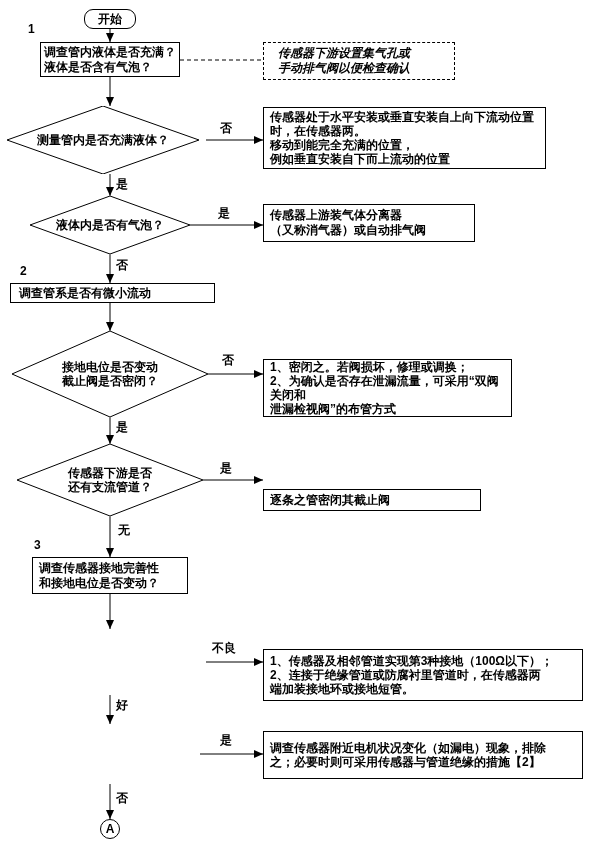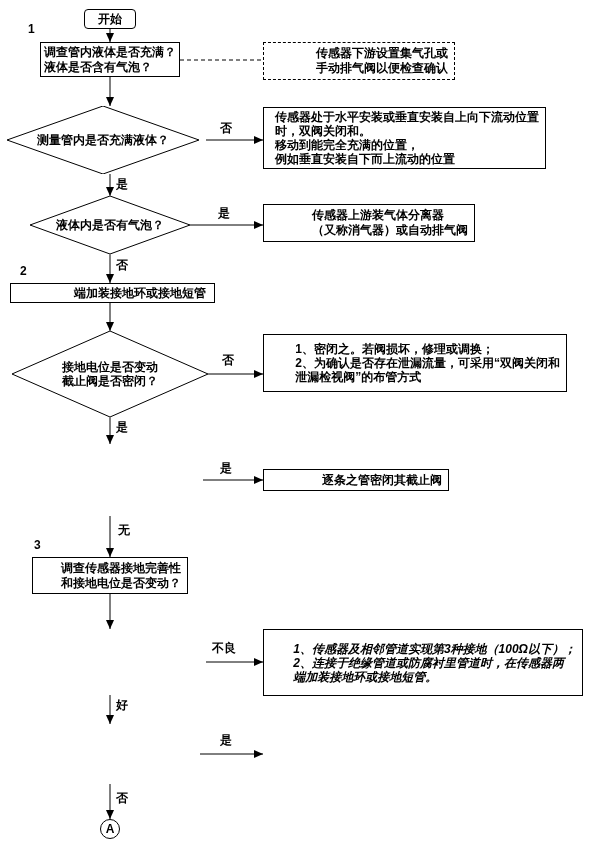--- a/index.html
+++ b/index.html
@@ -6,22 +6,22 @@
   * { margin:0; padding:0; box-sizing:border-box; }
   html,body { background:#fff; }
   body {
     width:606px; height:850px;
     font-family:"Liberation Sans", sans-serif;
     color:#000;
   }
   .canvas { position:relative; width:606px; height:850px; background:#fff; overflow:hidden; }
   .connectors { position:absolute; left:0; top:0; }
   .node { position:absolute; }
-  .rect { border:1px solid #000; background:#fff; display:flex; align-items:center;justify-content:flex-end; }
-  .rounded { border-radius:4px; justify-content:center; }
+  .rect { border:1px solid #000; background:#fff; display:flex; align-items:center; }
+  .rounded { border-radius:9px; justify-content:center; }
   .dashedb { border:1px dashed #000; }
   .circle { border:1px solid #000; border-radius:50%; display:flex; align-items:center; justify-content:center; background:#fff; }
   .txt { font-size:12px; font-weight:bold; line-height:15px; white-space:pre-wrap; }
   .lh14 { line-height:14px; }
   .pad { padding:2px 6px; }
   .diamond svg { position:absolute; left:0; top:0; width:100%; height:100%; }
   .dtext { position:absolute; left:0; top:0; right:0; bottom:0;
            display:flex; align-items:center; justify-content:center;
            text-align:center; }
   .lbl { position:absolute; font-size:12px; font-weight:bold; line-height:14px; }
@@ -64,36 +64,36 @@
   </div>
 
   <div class="lbl" style="left:28px; top:22px;">1</div>
 
   <div class="node rect" style="left:40px; top:42px; width:140px; height:35px;">
     <div class="txt pad" style="padding:2px 3px;">调查管内液体是否充满？
 液体是否含有气泡？</div>
   </div>
 
   <div class="node rect dashedb" style="left:263px; top:42px; width:192px; height:38px;">
-    <div class="txt pad" style="padding-left:14px;">传感器下游设置集气孔或
+    <div class="txt pad" style="padding-left:14px;font-style:italic;">传感器下游设置集气孔或
 手动排气阀以便检查确认</div>
   </div>
 
   <div class="node diamond" style="left:7px; top:106px; width:192px; height:68px;">
     <svg viewBox="0 0 100 100" preserveAspectRatio="none">
       <polygon points="50,0 100,50 50,100 0,50" fill="#fff" stroke="#000" vector-effect="non-scaling-stroke"></polygon>
     </svg>
     <div class="dtext txt lh14">测量管内是否充满液体？</div>
   </div>
   <div class="lbl" style="left:220px; top:121px;">否</div>
   <div class="lbl" style="left:116px; top:177px;">是</div>
 
   <div class="node rect" style="left:263px; top:107px; width:283px; height:62px;">
     <div class="txt lh14 pad">传感器处于水平安装或垂直安装自上向下流动位置
-时，双阀关闭和。
+时，在传感器两。
 移动到能完全充满的位置，
 例如垂直安装自下而上流动的位置</div>
   </div>
 
   <div class="node diamond" style="left:30px; top:196px; width:160px; height:58px;">
     <svg viewBox="0 0 100 100" preserveAspectRatio="none">
       <polygon points="50,0 100,50 50,100 0,50" fill="#fff" stroke="#000" vector-effect="non-scaling-stroke"></polygon>
     </svg>
     <div class="dtext txt lh14">液体内是否有气泡？</div>
   </div>
@@ -101,63 +101,74 @@
   <div class="lbl" style="left:116px; top:258px;">否</div>
 
   <div class="node rect" style="left:263px; top:204px; width:212px; height:38px;">
     <div class="txt pad">传感器上游装气体分离器
 （又称消气器）或自动排气阀</div>
   </div>
 
   <div class="lbl" style="left:20px; top:264px;">2</div>
 
   <div class="node rect" style="left:10px; top:283px; width:205px; height:20px;">
-    <div class="txt pad" style="padding:0 8px;">端加装接地环或接地短管</div>
+    <div class="txt pad" style="padding:0 8px;">调查管系是否有微小流动</div>
   </div>
 
   <div class="node diamond" style="left:12px; top:331px; width:196px; height:86px;">
     <svg viewBox="0 0 100 100" preserveAspectRatio="none">
       <polygon points="50,0 100,50 50,100 0,50" fill="#fff" stroke="#000" vector-effect="non-scaling-stroke"></polygon>
     </svg>
     <div class="dtext txt lh14">接地电位是否变动
 截止阀是否密闭？</div>
   </div>
   <div class="lbl" style="left:222px; top:353px;">否</div>
   <div class="lbl" style="left:116px; top:420px;">是</div>
 
-  <div class="node rect" style="left:263px; top:334px; width:304px; height:58px;">
+  <div class="node rect" style="left:263px; top:359px; width:249px; height:58px;">
     <div class="txt lh14 pad">1、密闭之。若阀损坏，修理或调换；
 2、为确认是否存在泄漏流量，可采用“双阀关闭和
 泄漏检视阀”的布管方式</div>
   </div>
 
+  <div class="node diamond" style="left:17px; top:444px; width:186px; height:72px;">
+    <svg viewBox="0 0 100 100" preserveAspectRatio="none">
+      <polygon points="50,0 100,50 50,100 0,50" fill="#fff" stroke="#000" vector-effect="non-scaling-stroke"></polygon>
+    </svg>
+    <div class="dtext txt lh14">传感器下游是否
+还有支流管道？</div>
+  </div>
   <div class="lbl" style="left:220px; top:461px;">是</div>
   <div class="lbl" style="left:118px; top:523px;">无</div>
 
-  <div class="node rect" style="left:263px; top:469px; width:186px; height:22px;padding-left:39px;">
+  <div class="node rect" style="left:263px; top:489px; width:218px; height:22px;">
     <div class="txt pad">逐条之管密闭其截止阀</div>
   </div>
 
   <div class="lbl" style="left:34px; top:538px;">3</div>
 
   <div class="node rect" style="left:32px; top:557px; width:156px; height:37px;">
     <div class="txt pad" style="padding:2px 6px;">调查传感器接地完善性
 和接地电位是否变动？</div>
   </div>
 
   <div class="lbl" style="left:212px; top:641px;">不良</div>
   <div class="lbl" style="left:116px; top:698px;">好</div>
 
-  <div class="node rect" style="left:263px; top:629px; width:320px; height:67px;font-style:italic;">
+  <div class="node rect" style="left:263px; top:649px; width:320px; height:52px;">
     <div class="txt lh14 pad">1、传感器及相邻管道实现第3种接地（100Ω以下）；
 2、连接于绝缘管道或防腐衬里管道时，在传感器两
 端加装接地环或接地短管。</div>
   </div>
 
   <div class="lbl" style="left:220px; top:733px;">是</div>
   <div class="lbl" style="left:116px; top:791px;">否</div>
 
+  <div class="node rect" style="left:263px; top:731px; width:320px; height:48px;">
+    <div class="txt lh14 pad">调查传感器附近电机状况变化（如漏电）现象，排除
+之；必要时则可采用传感器与管道绝缘的措施【2】</div>
+  </div>
 
   <div class="node circle" style="left:100px; top:819px; width:20px; height:20px;">
     <div class="txt" style="line-height:12px;">A</div>
   </div>
 
 </div>
 
 </body></html>

